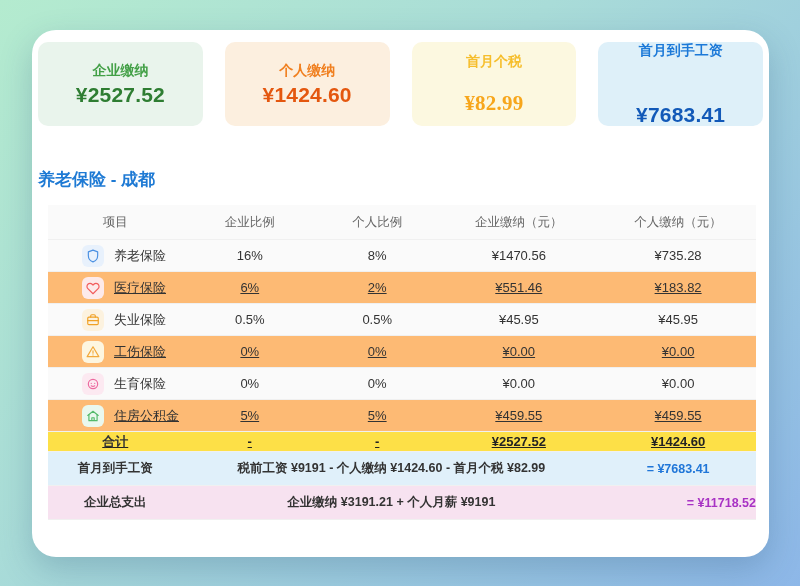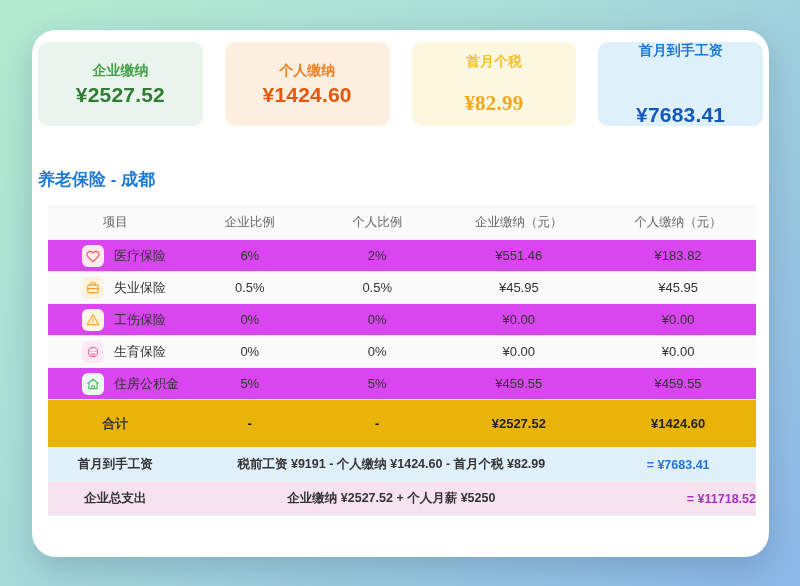--- a/index.html
+++ b/index.html
@@ -18,27 +18,27 @@
   .section-title{margin:42px 6px 0 6px;font-size:17px;font-weight:bold;color:#1e7ad4;}
   
   .tbl-wrap{margin:14px 13px 0 16px;}
   table{width:100%;border-collapse:collapse;table-layout:fixed;font-size:13px;color:#333;}
   col.c1{width:19%}col.c2{width:19%}col.c3{width:17%}col.c4{width:23%}col.c5{width:22%}
   thead th{height:34px;background:#fafafa;font-weight:normal;color:#666;font-size:12.5px;}
   th,td{text-align:center;padding:0;border-bottom:1px solid #f0f0f0;}
   thead th:first-child{text-align:center;}
   tbody tr{height:32px;}
   tbody tr.odd{background:#fafafa;}
-  tbody tr.even{background:#d946ef;}
+  tbody tr.even{background:#fdba74;text-decoration:underline;}
   td.item-cell{text-align:left;padding-left:34px;}
   .item-inner{display:flex;align-items:center;gap:10px;}
   .icon-tile{width:22px;height:22px;border-radius:6px;display:inline-flex;
     align-items:center;justify-content:center;flex:0 0 auto;}
   .icon-tile svg{width:14px;height:14px;display:block;}
-  tr.total-row{background:#eab308;font-weight:bold;color:#222;height:48px;}
+  tr.total-row{background:#fde047;font-weight:bold;color:#222;height:20px;text-decoration:underline;}
   tr.takehome-row{background:#e0f0fa;font-weight:bold;height:34px;font-size:12.5px;}
   tr.employer-row{background:#f7e2f0;font-weight:bold;height:34px;font-size:12.5px;}
   td.row-label{text-align:center;font-weight:bold;color:#333;}
   td.formula-cell{text-align:center;color:#333;}
   td.result-cell{text-align:center;font-weight:bold;}
 </style>
 </head>
 <body>
 
 <div class="panel">
@@ -76,20 +76,36 @@
       <thead>
         <tr>
           <th>项目</th>
           <th>企业比例</th>
           <th>个人比例</th>
           <th>企业缴纳（元）</th>
           <th>个人缴纳（元）</th>
         </tr>
       </thead>
       <tbody id="rows-body">
+          <tr class="odd">
+    <td class="item-cell">
+      <span class="item-inner">
+        <span class="icon-tile" style="background: rgb(232, 241, 252); color: rgb(74, 144, 226);">
+                  <svg viewBox="0 0 24 24" fill="none" stroke="currentColor" stroke-width="2" stroke-linecap="round" stroke-linejoin="round">
+                    <path d="M12 2 20 5v6c0 5.5-3.4 9.4-8 11-4.6-1.6-8-5.5-8-11V5z"></path>
+                  </svg>
+                </span>
+        <span class="item-name">养老保险</span>
+      </span>
+    </td>
+    <td class="cell-company-ratio">16%</td>
+    <td class="cell-personal-ratio">8%</td>
+    <td class="cell-company-amount">¥1470.56</td>
+    <td class="cell-personal-amount">¥735.28</td>
+  </tr>
           <tr class="even">
     <td class="item-cell">
       <span class="item-inner">
         <span class="icon-tile" style="background: rgb(253, 234, 234); color: rgb(242, 92, 92);">
                   <svg viewBox="0 0 24 24" fill="none" stroke="currentColor" stroke-width="2" stroke-linecap="round" stroke-linejoin="round">
                     <path d="M20.8 5.6a5.2 5.2 0 0 0-7.4 0L12 7l-1.4-1.4a5.2 5.2 0 1 0-7.4 7.4L12 21.8l8.8-8.8a5.2 5.2 0 0 0 0-7.4z"></path>
                   </svg>
                 </span>
         <span class="item-name">医疗保险</span>
       </span>
@@ -176,19 +192,19 @@
           <td>¥2527.52</td>
           <td>¥1424.60</td>
         </tr>
         <tr class="takehome-row">
           <td class="row-label">首月到手工资</td>
           <td class="formula-cell" colspan="3">税前工资 ¥9191 - 个人缴纳 ¥1424.60 - 首月个税 ¥82.99</td>
           <td class="result-cell" style="color: rgb(32, 118, 216);">= ¥7683.41</td>
         </tr>
         <tr class="employer-row">
           <td class="row-label">企业总支出</td>
-          <td class="formula-cell" colspan="3">企业缴纳 ¥2527.52 + 个人月薪 ¥5250</td>
+          <td class="formula-cell" colspan="3">企业缴纳 ¥3191.21 + 个人月薪 ¥9191</td>
           <td class="result-cell" style="color: rgb(168, 50, 196); text-align: right;">= ¥11718.52</td>
         </tr>
       </tbody>
     </table>
   </div>
 </div>
 
 </body></html>

